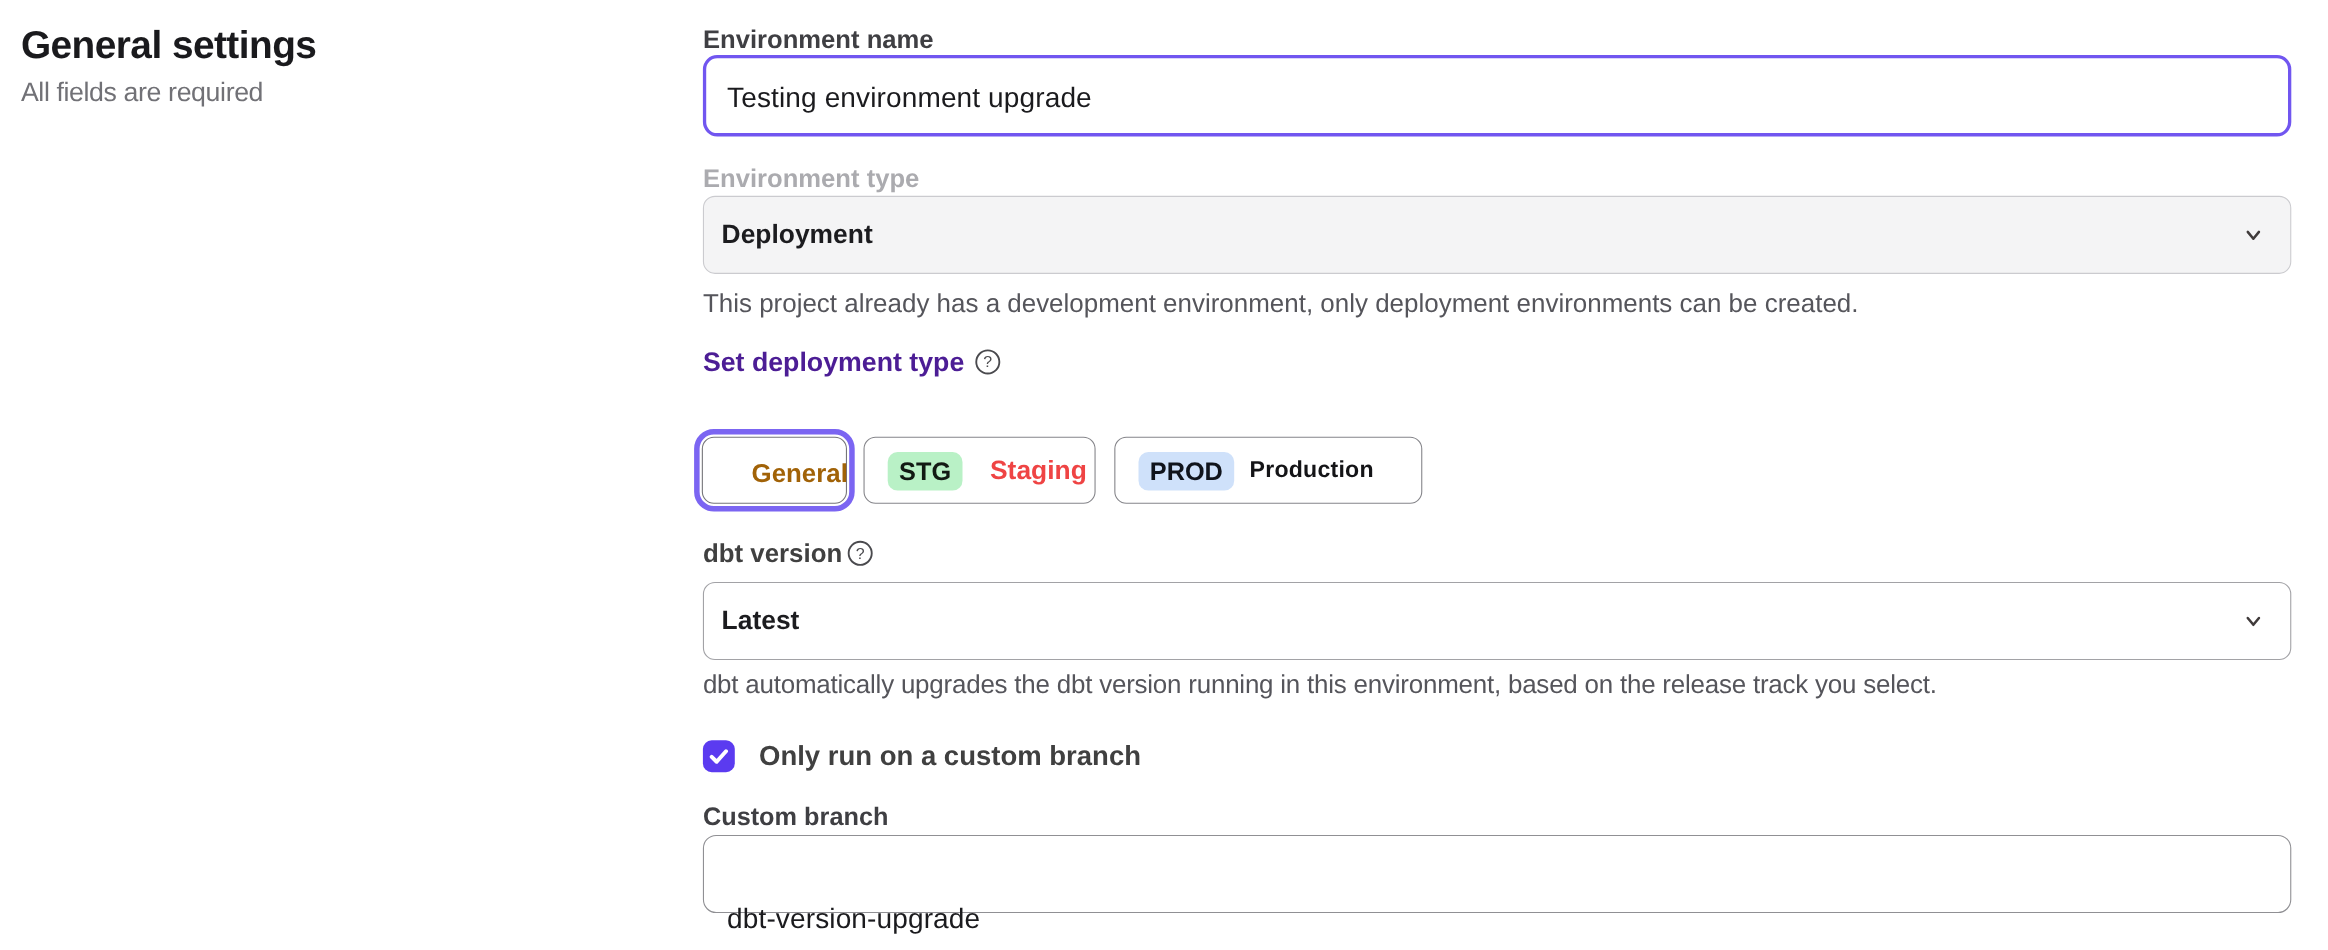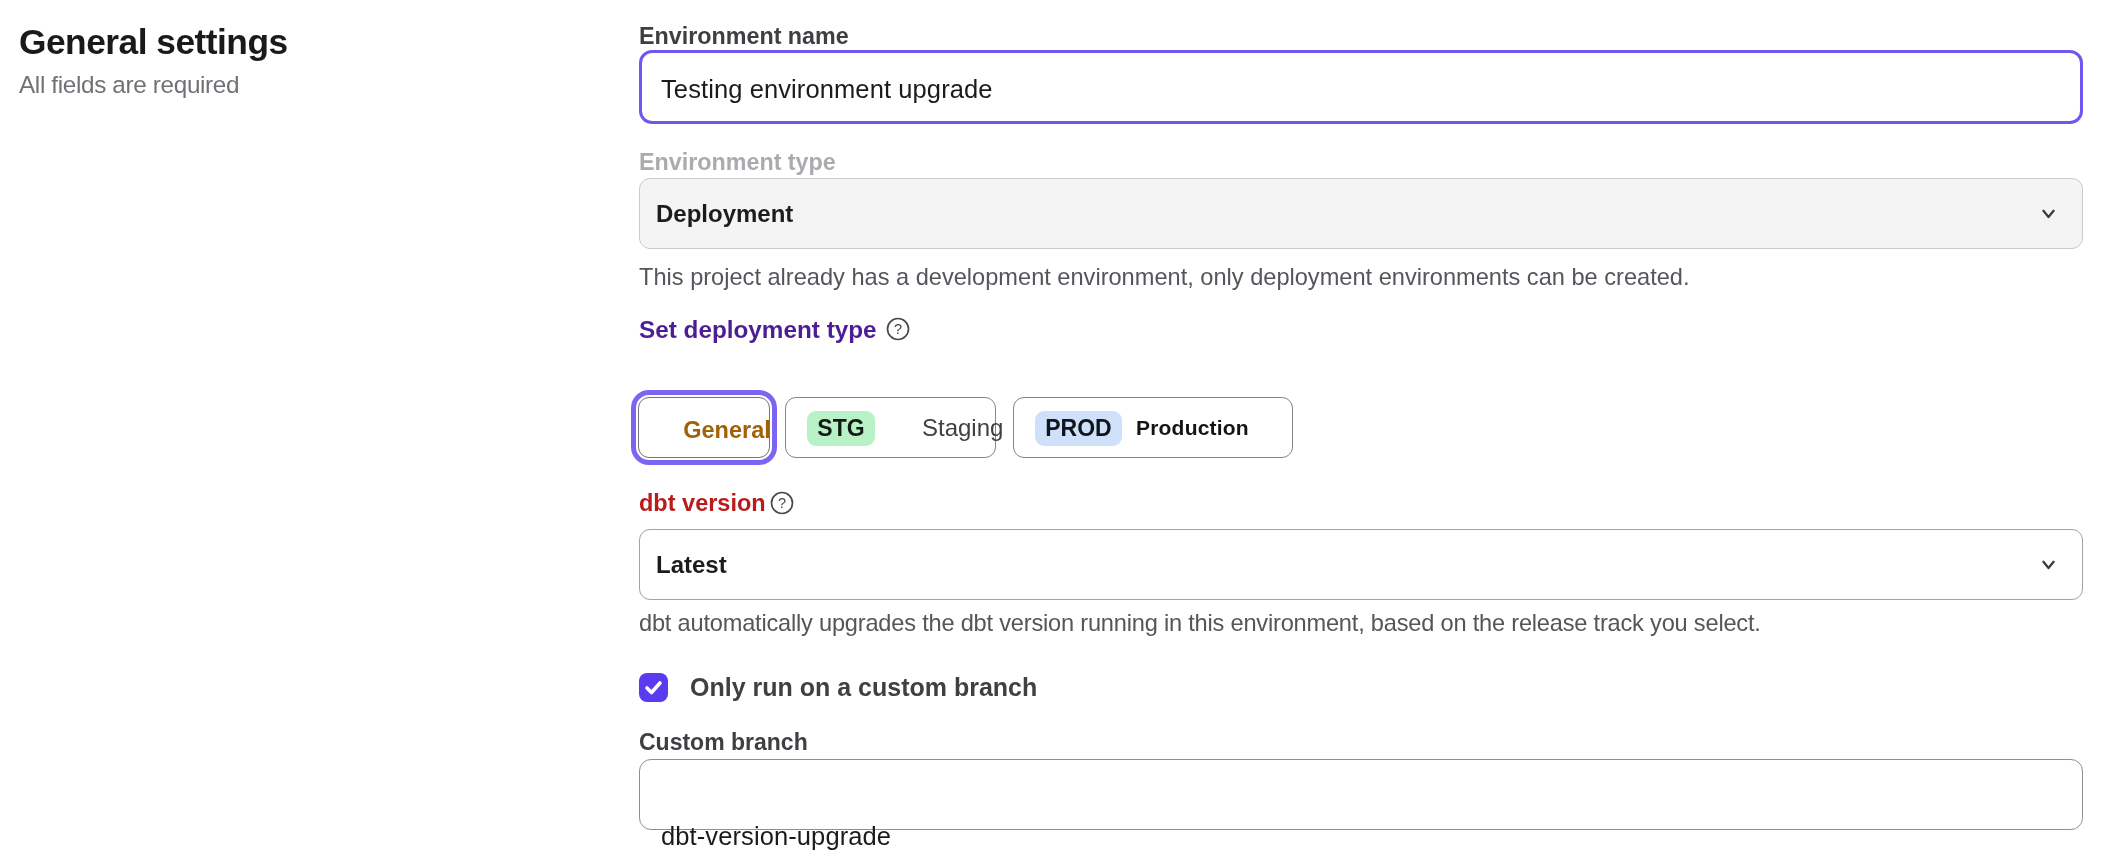--- a/index.html
+++ b/index.html
@@ -35,27 +35,27 @@
   <svg class="abs" style="left:886px; top:316.5px;" width="24" height="24" viewBox="0 0 24 24">
     <circle cx="12" cy="12" r="10.5" fill="none" stroke="#4a4a4e" stroke-width="1.7"></circle>
     <text x="12" y="17" text-anchor="middle" font-family="Liberation Sans" font-size="14.5" fill="#4a4a4e">?</text>
   </svg>
 
   <div class="abs" style="left:638px; top:397px; width:132px; height:61px; border:1.5px solid #757579; border-radius:11px; background:#fff; outline:5px solid #7b65f2; outline-offset:2px;"></div>
   <div class="abs" style="left:638px; top:399.5px; width:132px; height:61px; line-height:61px; text-align:center; font-size:23.5px; font-weight:bold; color:#a16207;margin-left:23px;">General</div>
 
   <div class="abs" style="left:785px; top:397px; width:211px; height:61px; border:1.5px solid #85858a; border-radius:11px; background:#fff;"></div>
   <div class="abs" style="left:807px; top:411px; width:68px; height:35px; border-radius:9px; background:#b9f1c6; text-align:center; line-height:35px; font-size:23px; font-weight:bold; color:#121a13;">STG</div>
-  <div class="abs" style="left:922px; top:397px; height:61px; line-height:61px; font-size:24px; font-weight:normal; color:#404040;">Staging</div>
+  <div class="abs" style="left:900px; top:397px; height:61px; line-height:61px; font-size:24px; font-weight:bold; color:#ef4444;">Staging</div>
 
   <div class="abs" style="left:1013px; top:397px; width:280px; height:61px; border:1.5px solid #85858a; border-radius:11px; background:#fff;"></div>
   <div class="abs" style="left:1035px; top:411px; width:87px; height:35px; border-radius:9px; background:#cfe1fa; text-align:center; line-height:35px; font-size:23px; font-weight:bold; color:#10141c;">PROD</div>
   <div class="abs" style="left:1136px; top:397px; height:61px; line-height:61px; font-size:21px; letter-spacing:0.2px; font-weight:bold; color:#141417;">Production</div>
 
-  <div class="abs" style="left:639px; top:490px; font-size:23.5px; font-weight:bold; color:#b91c1c;">dbt version</div>
+  <div class="abs" style="left:639px; top:490px; font-size:23.5px; font-weight:bold; color:#404040;">dbt version</div>
   <svg class="abs" style="left:770px; top:491px;" width="24" height="24" viewBox="0 0 24 24">
     <circle cx="12" cy="12" r="10.5" fill="none" stroke="#4a4a4e" stroke-width="1.7"></circle>
     <text x="12" y="17" text-anchor="middle" font-family="Liberation Sans" font-size="14.5" fill="#4a4a4e">?</text>
   </svg>
   <div class="abs" style="left:639px; top:529px; width:1444px; height:71px; border:1.5px solid #a2a2a6; border-radius:11px; background:#fff;">
     <svg class="chev" width="13" height="10" viewBox="0 0 13 10">
         <polyline points="1.4,1.8 6.5,8 11.6,1.8" fill="none" stroke="#403b3b" stroke-width="2.3" stroke-linecap="round" stroke-linejoin="round"></polyline>
       </svg>
   </div>
   <div class="abs boxtext" style="left:656px; top:529px; height:71px; line-height:71px;">Latest</div>

